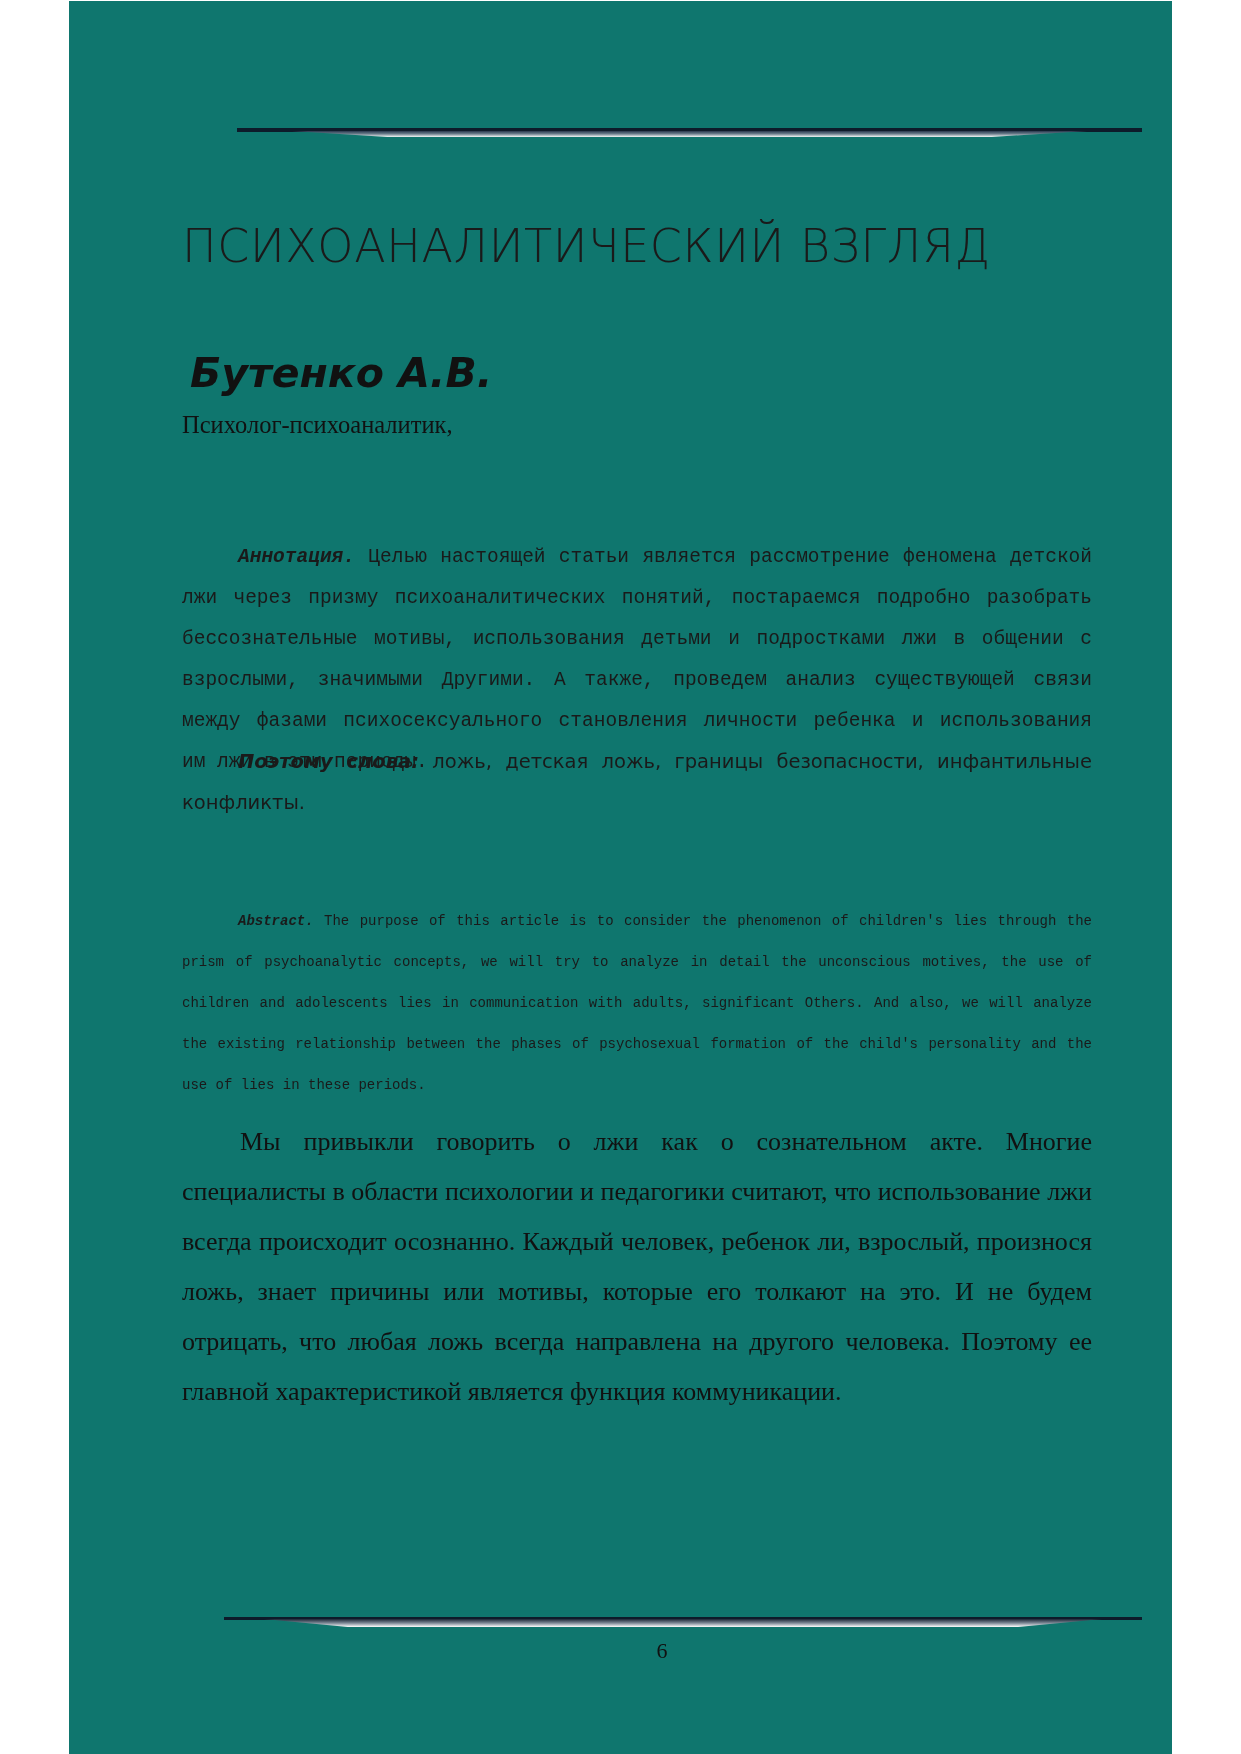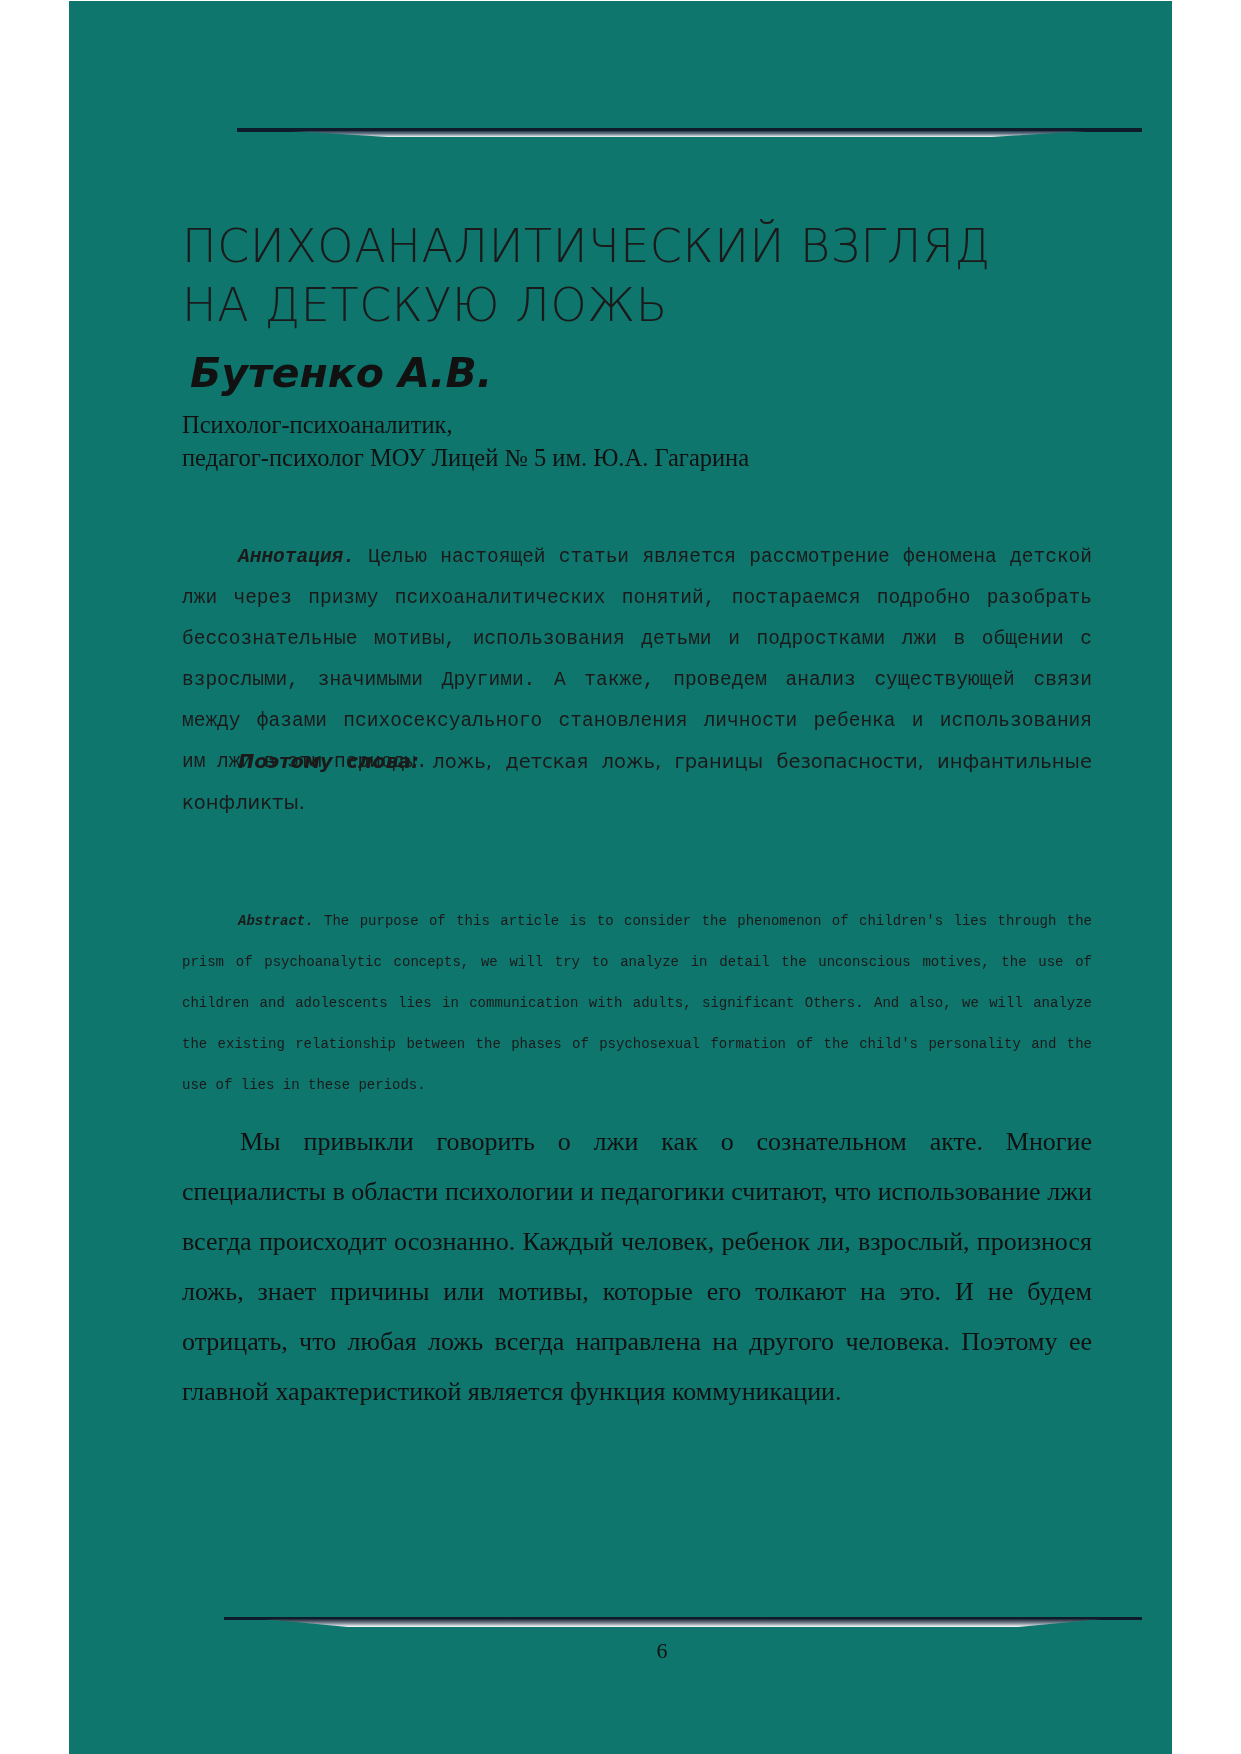--- a/index.html
+++ b/index.html
@@ -194,28 +194,26 @@
 <div class="page">
   <div class="content">
 
     <div class="top-rule">
       <div class="bar"></div>
       <div class="shade"></div>
     </div>
 
     <h1 class="title">
       <span>ПСИХОАНАЛИТИЧЕСКИЙ ВЗГЛЯД</span><br>
-      <span>НА ДЕТСКУЮ ЛОЖЬ</span>
     </h1>
 
     <div class="author">Бутенко А.В.</div>
 
     <div class="affiliation">
       <div>Психолог-психоаналитик,</div>
-      <div>педагог-психолог МОУ Лицей № 5 им. Ю.А. Гагарина</div>
     </div>
 
     <div class="abstract-ru">
       <p><span class="lead">Аннотация.</span><span> Целью настоящей статьи является рассмотрение феномена детской лжи через призму психоаналитических понятий, постараемся подробно разобрать бессознательные мотивы, использования детьми и подростками лжи в общении с взрослыми, значимыми Другими. А также, проведем анализ существующей связи между фазами психосексуального становления личности ребенка и использования им лжи в эти периоды.</span></p>
     </div>
 
     <div class="keywords-ru">
       <p><span class="lead">Поэтому слова:</span><span> ложь, детская ложь, границы безопасности, инфантильные конфликты.</span></p>
     </div>
 

